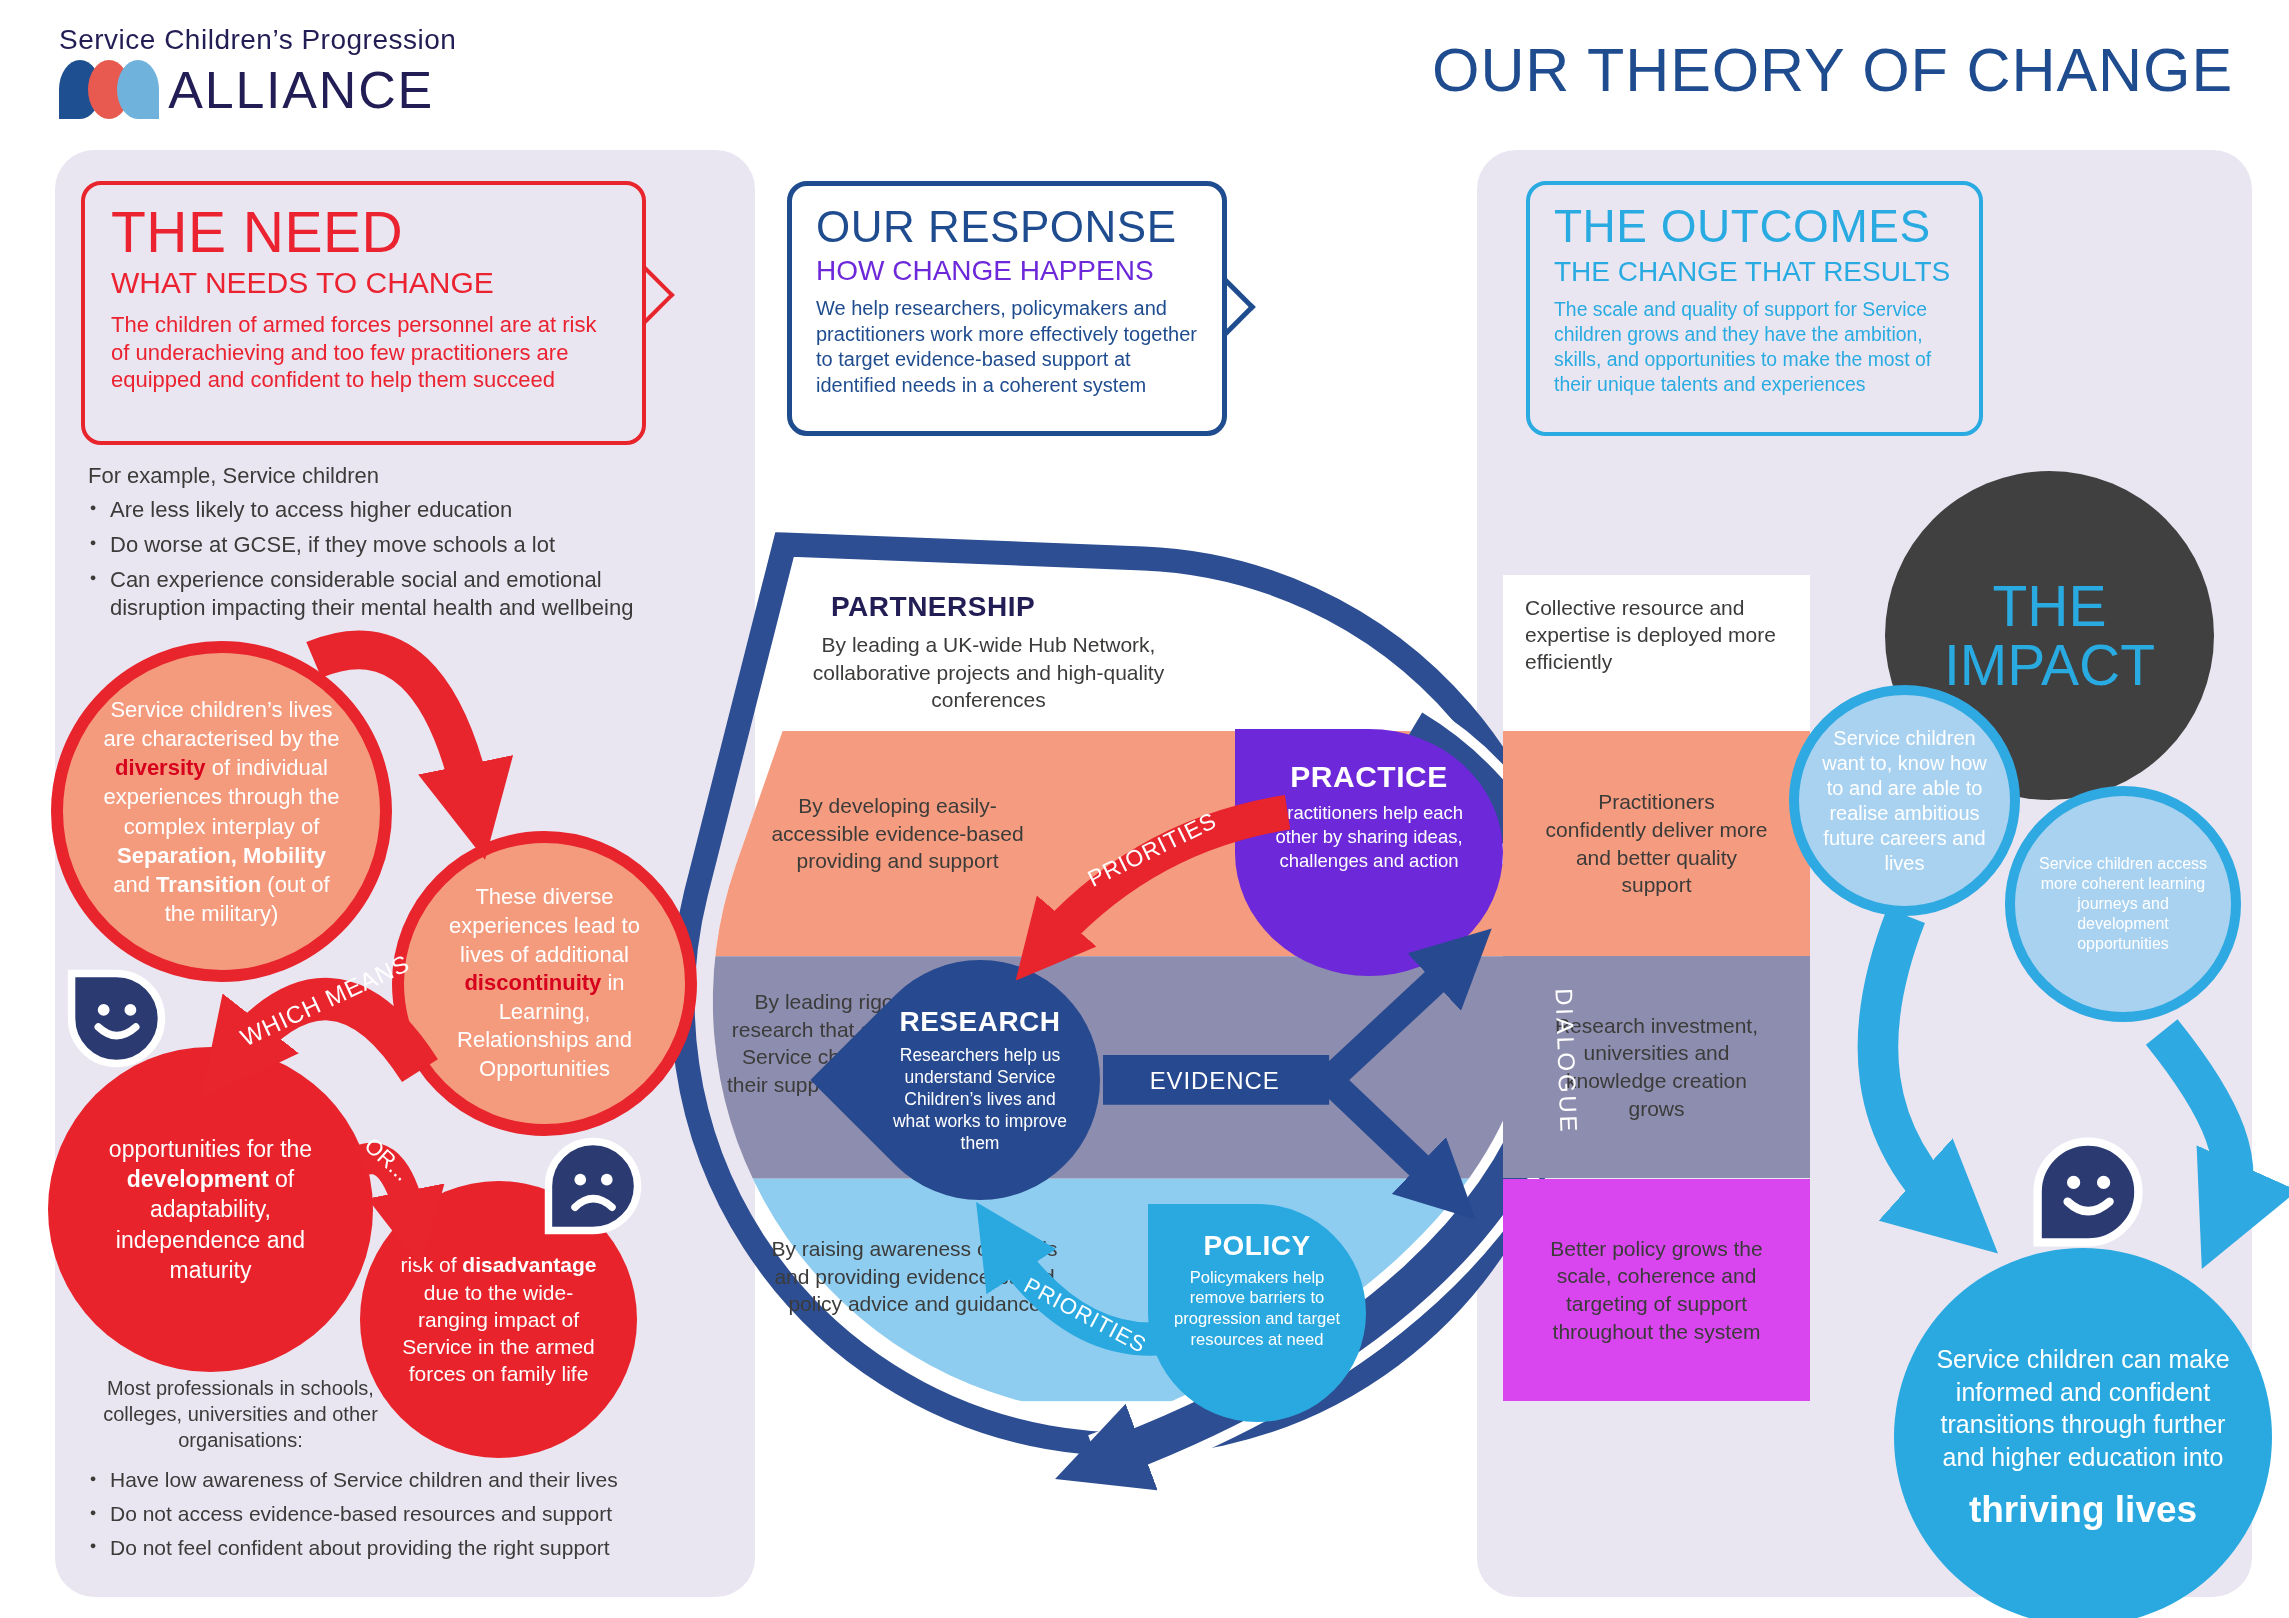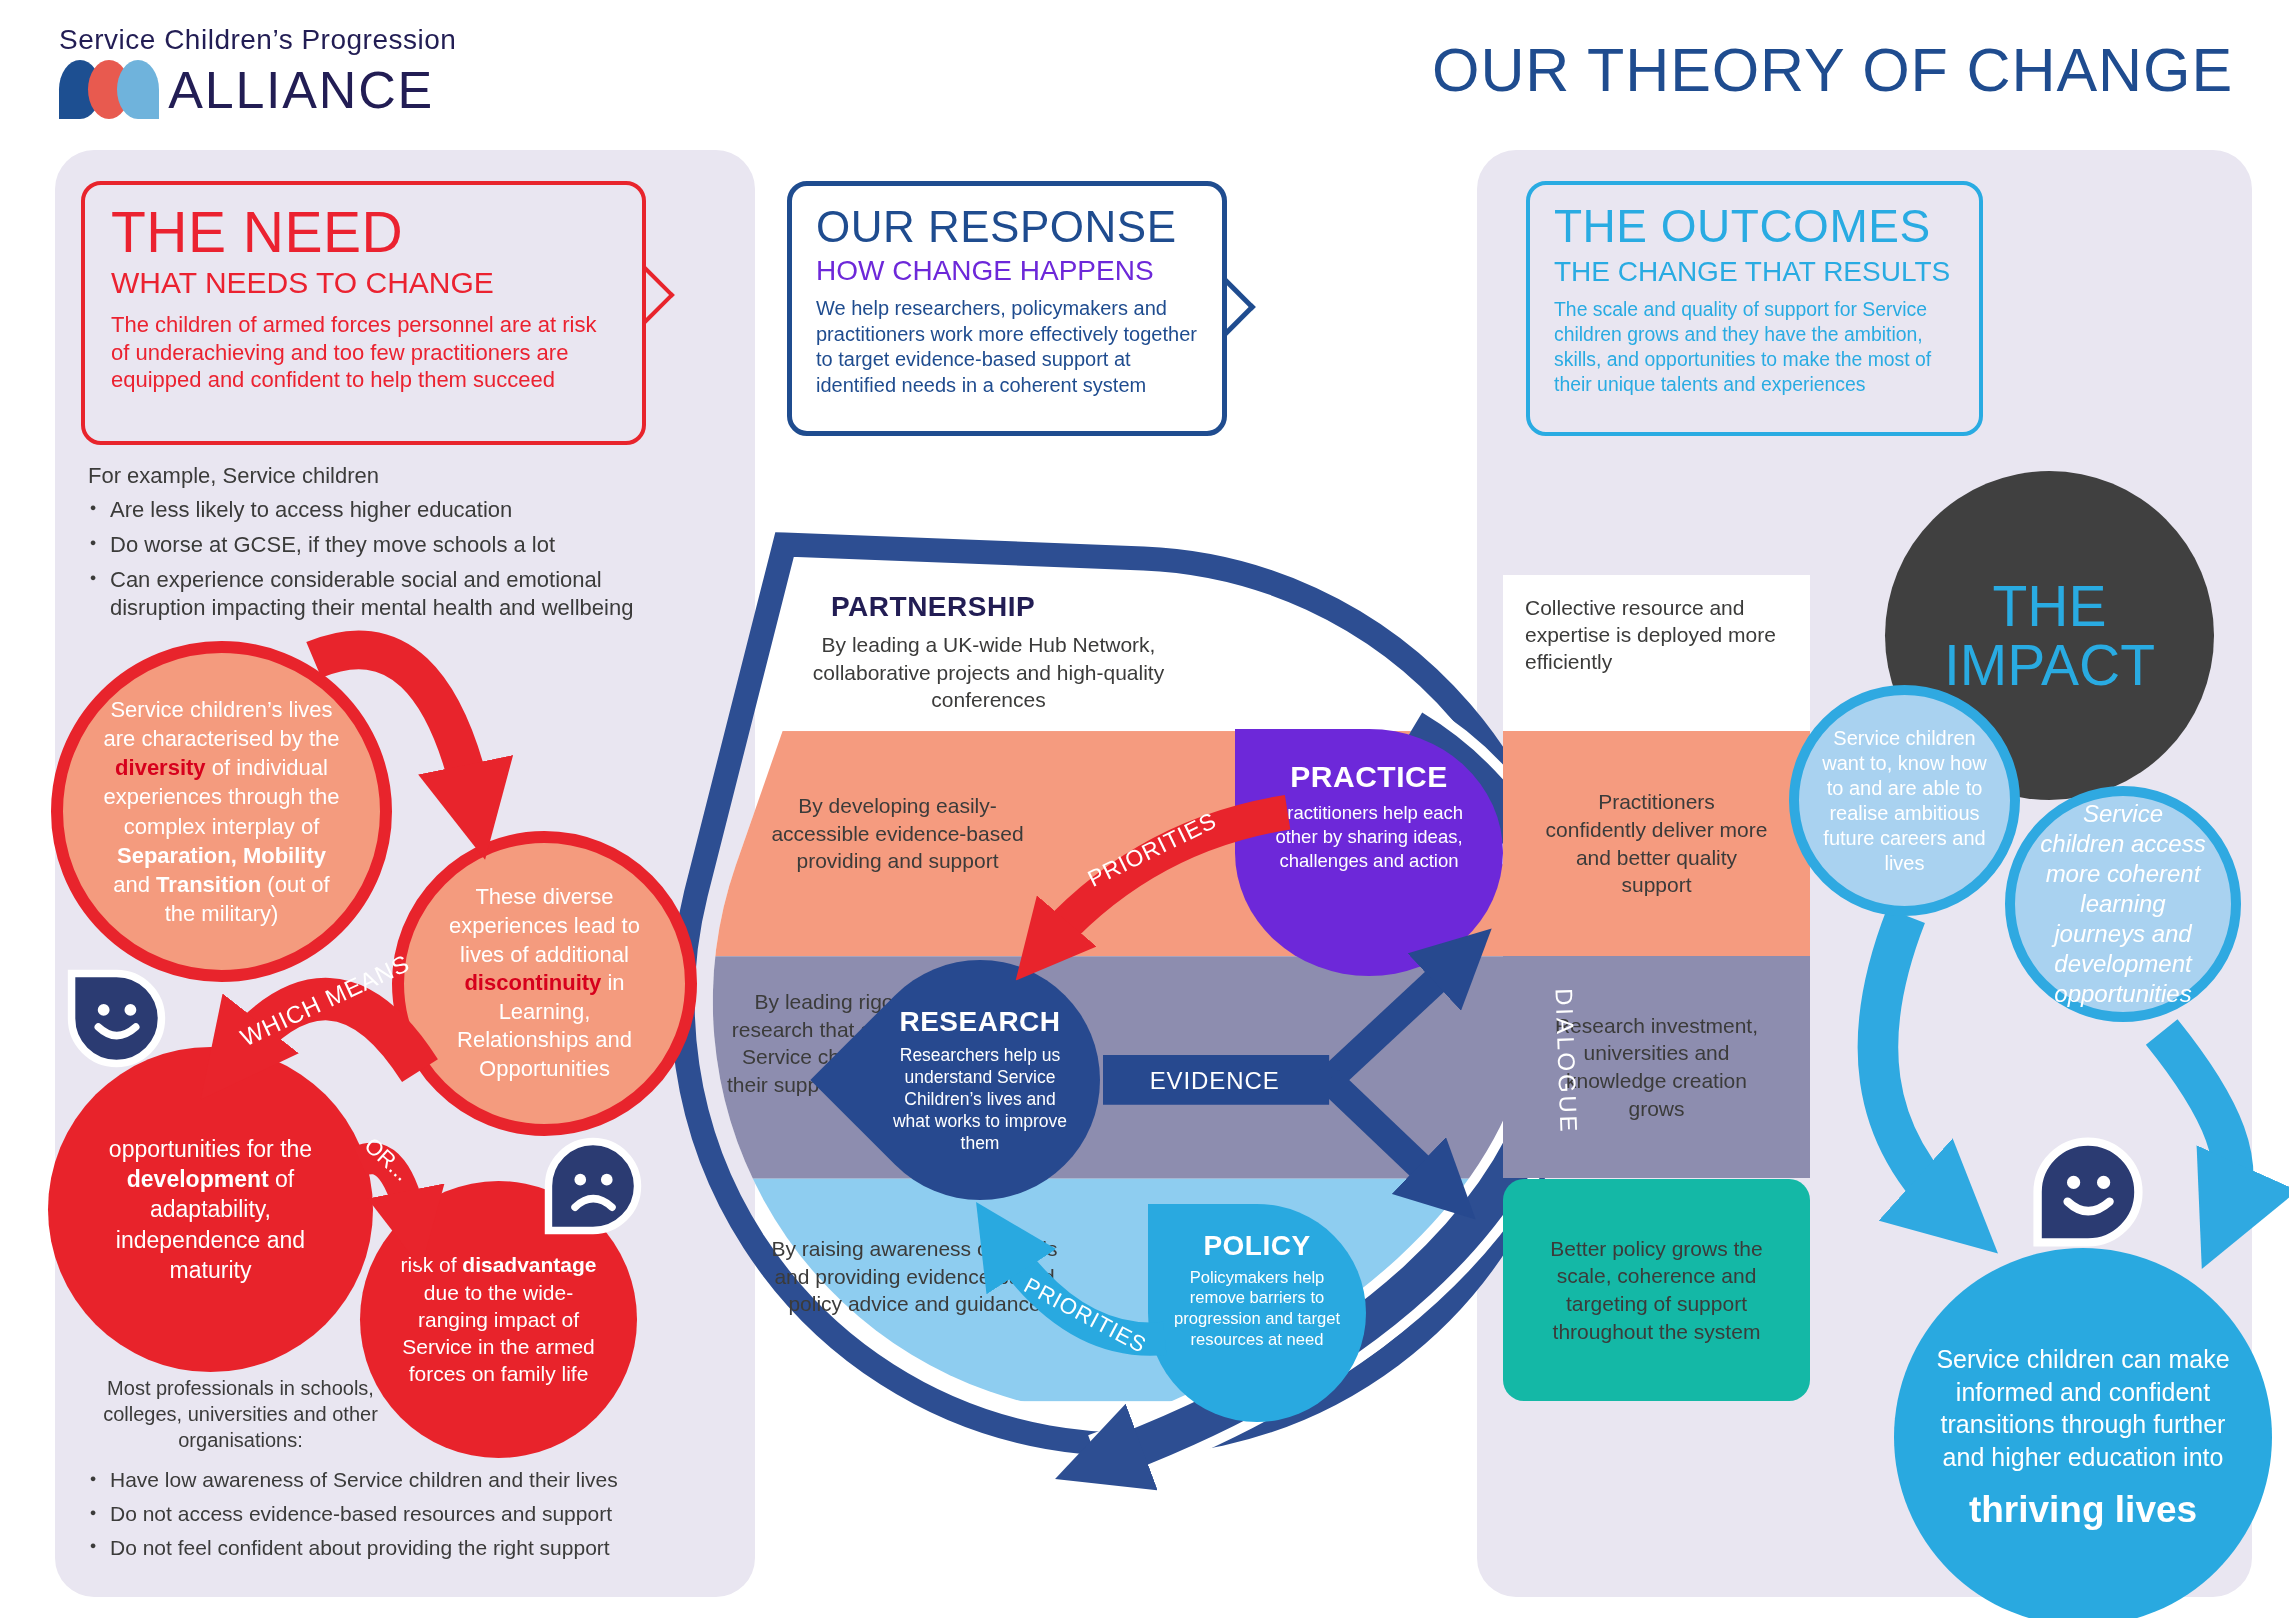--- a/index.html
+++ b/index.html
@@ -180,34 +180,34 @@
 
 <div class="abs" style="left:1503px;top:575px;width:307px;height:156px;background:#ffffff;box-sizing:border-box;padding:18.5px 22px;">
   <div style="font-size:21px;line-height:1.3;">Collective resource and expertise is deployed more efficiently</div>
 </div>
 <div class="abs rband" style="left:1503px;top:731px;width:307px;height:225px;background:#F59B7F;">
   <div style="font-size:21px;width:222px;">Practitioners confidently deliver more and better quality support</div>
 </div>
 <div class="abs rband" style="left:1503px;top:956px;width:307px;height:222px;background:#8D8DAF;">
   <div style="font-size:21px;width:212px;">Research investment, universities and knowledge creation grows</div>
 </div>
-<div class="abs rband" style="left:1503px;top:1179px;width:307px;height:222px;background:#14b8a6;border-radius:21px;">
+<div class="abs rband" style="left:1503px;top:1179px;width:307px;height:222px;background:#d946ef;">
   <div style="font-size:21px;width:268px;">Better policy grows the scale, coherence and targeting of support throughout the system</div>
 </div>
 
 <div class="abs circ" style="left:1885px;top:471px;width:329px;height:329px;background:#404040;">
   <div style="font-size:57px;color:#29ABE2;line-height:1.02;width:222px;">THE IMPACT</div>
 </div>
 
 <div class="abs circ" style="left:1789px;top:685px;width:231px;height:231px;background:#A9D2F0;border:10px solid #2FA9E1;padding:14.8px;">
   <p class="wt" style="font-size:20px;line-height:1.25;">Service children want to, know how to and are able to realise ambitious future careers and lives</p>
 </div>
 
 <div class="abs circ" style="left:2005px;top:786px;width:236px;height:236px;background:#A9D2F0;border:10px solid #2FA9E1;padding:14.8px;">
-  <p class="wt" style="font-size:24px;line-height:1.25;font-style:italic;">Service children access more coherent learning journeys and development opportunities</p>
+  <p class="wt" style="font-size:16px;line-height:1.25;">Service children access more coherent learning journeys and development opportunities</p>
 </div>
 
 <svg class="abs" style="left:2028px;top:1132px;transform:rotate(-90deg);" width="120" height="120" viewBox="0 0 100 100">
   <g>
     <path d="M8 8 H50 A42 42 0 1 1 8 50 Z" fill="#2B3B72" stroke="#ffffff" stroke-width="7"></path>
     <g transform="rotate(90 50 50)">
       <circle cx="38" cy="42" r="5.5" fill="#fff"></circle>
         <circle cx="63" cy="42" r="5.5" fill="#fff"></circle>
       <path d="M33 58 Q 50 74 68 58" fill="none" stroke="#fff" stroke-width="7" stroke-linecap="round"></path>
     </g>

